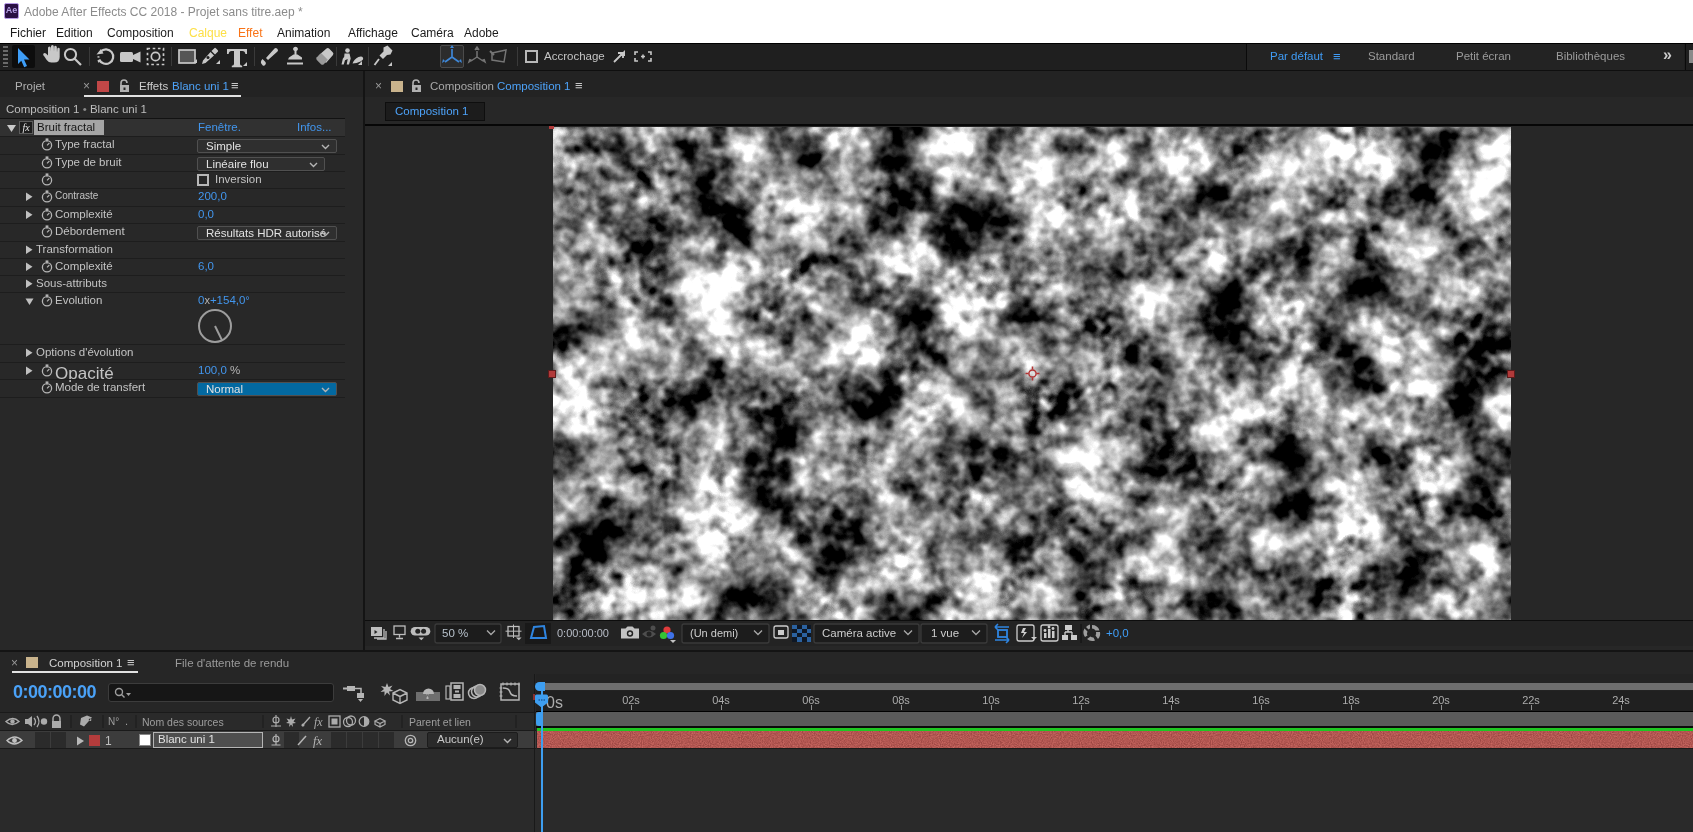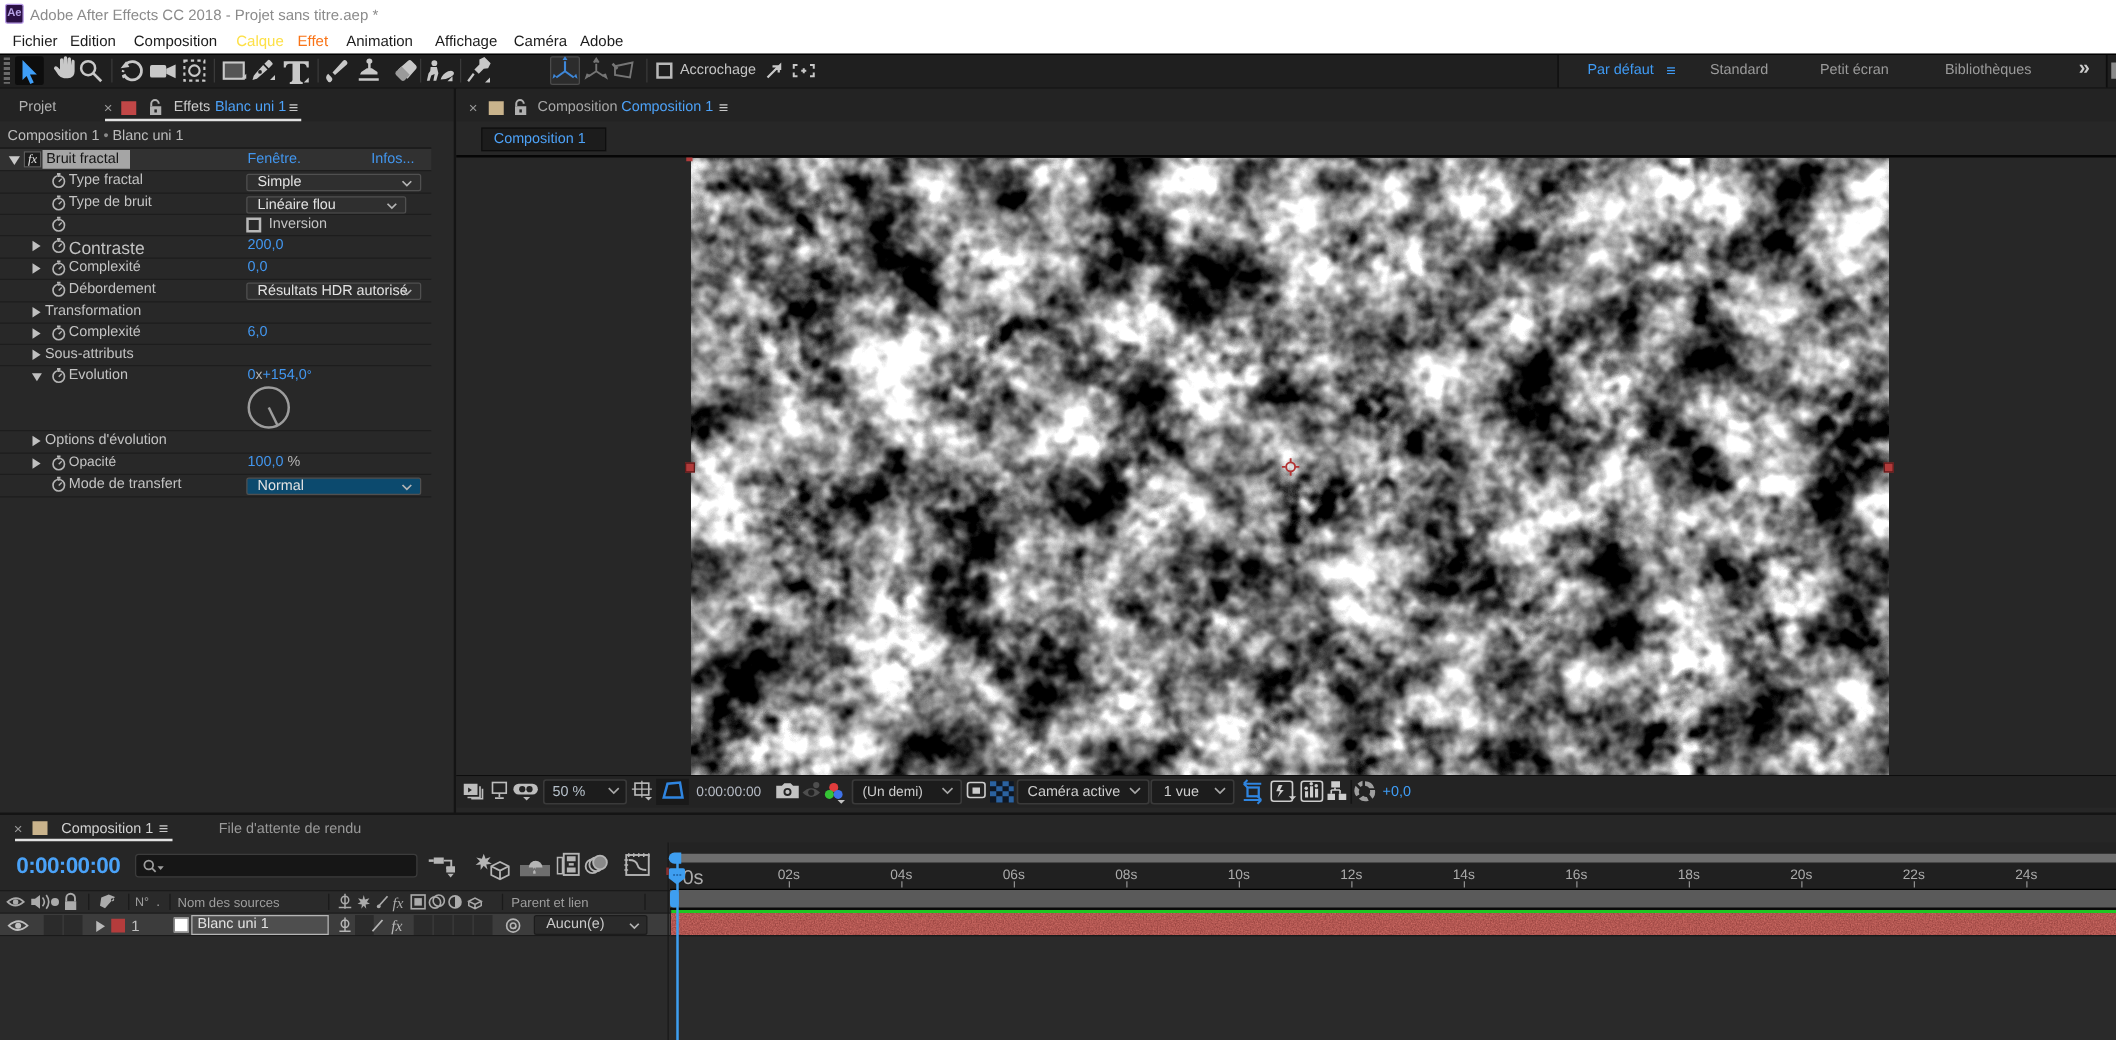--- a/index.html
+++ b/index.html
@@ -176,21 +176,21 @@
 <div class="abs" style="left:0;top:188px;width:345px;height:1px;background:#1d1d1d"></div>
 <svg style="left:25px;top:192px" width="8" height="10" viewBox="0 0 8 10">
       <path d="M1 0.5 l6.5 4.2 -6.5 4.2Z" fill="#c0c0c0"></path>
     </svg>
 <svg style="left:41px;top:190px" width="12" height="13" viewBox="0 0 12 13">
       <circle cx="6" cy="7.2" r="4.6" fill="none" stroke="#b5b5b5" stroke-width="1.3"></circle>
       <rect x="4.6" y="0.4" width="2.8" height="1.6" fill="#b5b5b5"></rect>
       <rect x="5.4" y="2" width="1.2" height="1.6" fill="#b5b5b5"></rect>
       <path d="M6 7.4 l2.4-2.4" stroke="#b5b5b5" stroke-width="1.1"></path>
     </svg>
-<div class="txt" style="left:55px;top:190px;font-size:14px;color:#c3c3c3">Contraste</div>
+<div class="txt" style="left:55px;top:190px;font-size:10px;color:#c3c3c3">Contraste</div>
 <div class="txt" style="left:198px;top:190px;font-size:11.5px;color:#4296ee">200,0</div>
 <div class="abs" style="left:0;top:206px;width:345px;height:1px;background:#1d1d1d"></div>
 <svg style="left:25px;top:210px" width="8" height="10" viewBox="0 0 8 10">
       <path d="M1 0.5 l6.5 4.2 -6.5 4.2Z" fill="#c0c0c0"></path>
     </svg>
 <svg style="left:41px;top:208px" width="12" height="13" viewBox="0 0 12 13">
       <circle cx="6" cy="7.2" r="4.6" fill="none" stroke="#b5b5b5" stroke-width="1.3"></circle>
       <rect x="4.6" y="0.4" width="2.8" height="1.6" fill="#b5b5b5"></rect>
       <rect x="5.4" y="2" width="1.2" height="1.6" fill="#b5b5b5"></rect>
       <path d="M6 7.4 l2.4-2.4" stroke="#b5b5b5" stroke-width="1.1"></path>
@@ -253,31 +253,31 @@
 <div class="abs" style="left:0;top:362px;width:345px;height:1px;background:#1d1d1d"></div>
 <svg style="left:25px;top:366px" width="8" height="10" viewBox="0 0 8 10">
       <path d="M1 0.5 l6.5 4.2 -6.5 4.2Z" fill="#c0c0c0"></path>
     </svg>
 <svg style="left:41px;top:364px" width="12" height="13" viewBox="0 0 12 13">
       <circle cx="6" cy="7.2" r="4.6" fill="none" stroke="#b5b5b5" stroke-width="1.3"></circle>
       <rect x="4.6" y="0.4" width="2.8" height="1.6" fill="#b5b5b5"></rect>
       <rect x="5.4" y="2" width="1.2" height="1.6" fill="#b5b5b5"></rect>
       <path d="M6 7.4 l2.4-2.4" stroke="#b5b5b5" stroke-width="1.1"></path>
     </svg>
-<div class="txt" style="left:55px;top:364px;font-size:11px;color:#c3c3c3">Opacité</div>
+<div class="txt" style="left:55px;top:364px;font-size:17px;color:#c3c3c3">Opacité</div>
 <div class="txt" style="left:198px;top:364px;font-size:11.5px;color:#4296ee">100,0<span style="color:#b5b5b5"> %</span></div>
 <div class="abs" style="left:0;top:379px;width:345px;height:1px;background:#1d1d1d"></div>
 <svg style="left:41px;top:381px" width="12" height="13" viewBox="0 0 12 13">
       <circle cx="6" cy="7.2" r="4.6" fill="none" stroke="#b5b5b5" stroke-width="1.3"></circle>
       <rect x="4.6" y="0.4" width="2.8" height="1.6" fill="#b5b5b5"></rect>
       <rect x="5.4" y="2" width="1.2" height="1.6" fill="#b5b5b5"></rect>
       <path d="M6 7.4 l2.4-2.4" stroke="#b5b5b5" stroke-width="1.1"></path>
     </svg>
 <div class="txt" style="left:55px;top:381px;font-size:11.5px;color:#c3c3c3">Mode de transfert</div>
-<div class="abs" style="left:197px;top:382px;width:140px;height:14px;background:#0c4a6e;border:1px solid #505050;border-radius:2px;overflow:hidden">
+<div class="abs" style="left:197px;top:382px;width:140px;height:14px;background:#0369a1;border:1px solid #505050;border-radius:2px;overflow:hidden">
       <span style="position:absolute;left:8px;top:0px;font-size:11.5px;color:#e2e2e2;white-space:nowrap">Normal</span>
     </div>
 <svg style="left:321px;top:387px" width="9" height="6" viewBox="0 0 9 6">
       <path d="M1 1 l3.5 3.5 L8 1" fill="none" stroke="#b5b5b5" stroke-width="1.4"></path>
     </svg>
 <svg style="left:197px;top:308px" width="36" height="36" viewBox="0 0 36 36">
       <circle cx="18" cy="18" r="16" fill="none" stroke="#9d9d9d" stroke-width="2"></circle>
       <path d="M18 18 L25.1 32.4" stroke="#9d9d9d" stroke-width="2"></path>
     </svg>
 <div class="abs" style="left:0;top:397px;width:345px;height:1px;background:#1d1d1d"></div>

